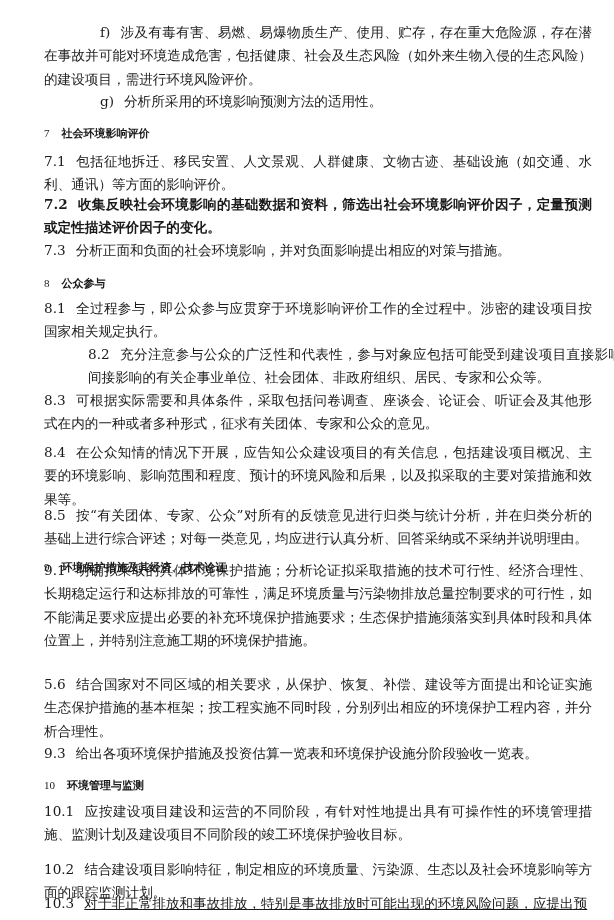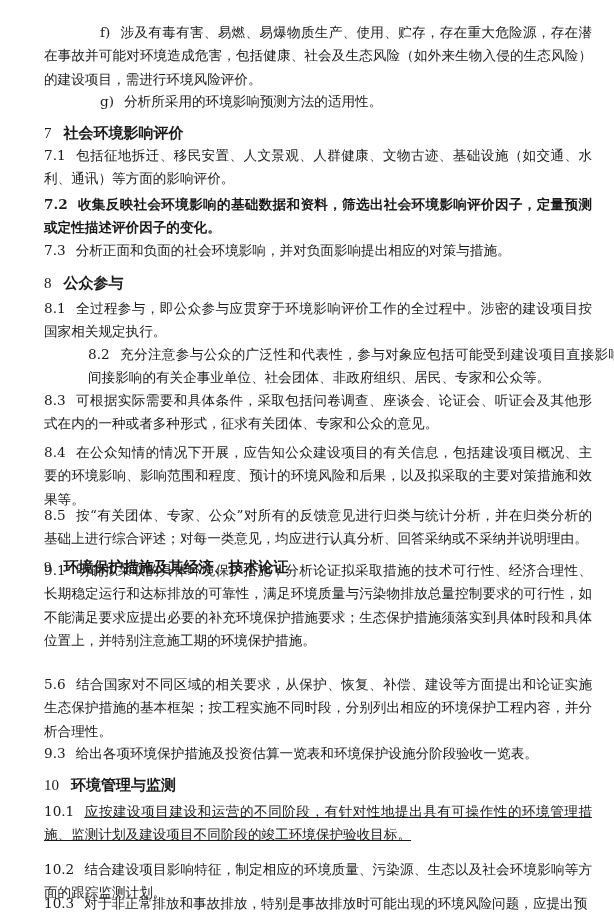--- a/index.html
+++ b/index.html
@@ -3,40 +3,40 @@
 <meta charset="utf-8">
 <style>
   html, body { margin: 0; padding: 0; background: #ffffff; }
   body { width: 614px; height: 920px; overflow: hidden; position: relative; }
   .page { position: absolute; left: 44px; top: 0; width: 548px; color: #1a1a1a;
           font-family: "DejaVu Serif", "Liberation Serif", serif; font-size: 13.6px; }
   .para { position: absolute; left: 0; width: 548px; line-height: 23.4px; text-align: justify; text-justify: inter-character; }
   .para .num { display: inline-block; margin-right: 10px; }
   .indent { text-indent: 28px; }
   .heading { position: absolute; left: 0; font-family: "DejaVu Sans", "Liberation Sans", sans-serif;
-             font-weight: bold; font-size: 15px; line-height: 22px; white-space: nowrap; }
+             font-weight: bold; font-size: 11px; line-height: 22px; white-space: nowrap; }
   .heading .hnum { font-family: "Liberation Serif", "DejaVu Serif", serif; font-weight: normal; margin-right: 12px; }
 </style>
 </head>
 <body>
 
 <div class="page">
 
   <div class="para indent" style="top:21px;">
     <span class="num">f)</span><span>涉及有毒有害、易燃、易爆物质生产、使用、贮存，存在重大危险源，存在潜在事故并可能对环境造成危害，包括健康、社会及生态风险（如外来生物入侵的生态风险）的建设项目，需进行环境风险评价。</span>
   </div>
 
   <div class="para indent" style="top:90px;">
     <span class="num">g)</span><span>分析所采用的环境影响预测方法的适用性。</span>
   </div>
 
   <div class="heading" style="top:122px;">
     <span class="hnum">7</span><span>社会环境影响评价</span>
   </div>
-  <div class="para" style="top:144px;">
+  <div class="para" style="top:150px;">
     <span class="num">7.1</span><span>包括征地拆迁、移民安置、人文景观、人群健康、文物古迹、基础设施（如交通、水利、通讯）等方面的影响评价。</span>
   </div>
   <div class="para" style="top:193px;font-weight:bold;">
     <span class="num">7.2</span><span>收集反映社会环境影响的基础数据和资料，筛选出社会环境影响评价因子，定量预测或定性描述评价因子的变化。</span>
   </div>
   <div class="para" style="top:239px;">
     <span class="num">7.3</span><span>分析正面和负面的社会环境影响，并对负面影响提出相应的对策与措施。</span>
   </div>
 
   <div class="heading" style="top:272px;">
@@ -67,23 +67,23 @@
   <div class="para" style="top:673px;">
     <span class="num">5.6</span><span>结合国家对不同区域的相关要求，从保护、恢复、补偿、建设等方面提出和论证实施生态保护措施的基本框架；按工程实施不同时段，分别列出相应的环境保护工程内容，并分析合理性。</span>
   </div>
   <div class="para" style="top:742px;">
     <span class="num">9.3</span><span>给出各项环境保护措施及投资估算一览表和环境保护设施分阶段验收一览表。</span>
   </div>
 
   <div class="heading" style="top:774px;text-align:right;">
     <span class="hnum">10</span><span>环境管理与监测</span>
   </div>
-  <div class="para" style="top:800px;text-decoration:underline;">
+  <div class="para" style="top:800px;">
     <span class="num">10.1</span><span>应按建设项目建设和运营的不同阶段，有针对性地提出具有可操作性的环境管理措施、监测计划及建设项目不同阶段的竣工环境保护验收目标。</span>
   </div>
   <div class="para" style="top:846px;margin-top:12px;">
     <span class="num">10.2</span><span>结合建设项目影响特征，制定相应的环境质量、污染源、生态以及社会环境影响等方面的跟踪监测计划。</span>
   </div>
-  <div class="para" style="top:892px;">
+  <div class="para" style="top:892px;text-decoration:underline;">
     <span class="num">10.3</span><span>对于非正常排放和事故排放，特别是事故排放时可能出现的环境风险问题，应提出预</span>
   </div>
 
 </div>
 
 </body></html>

